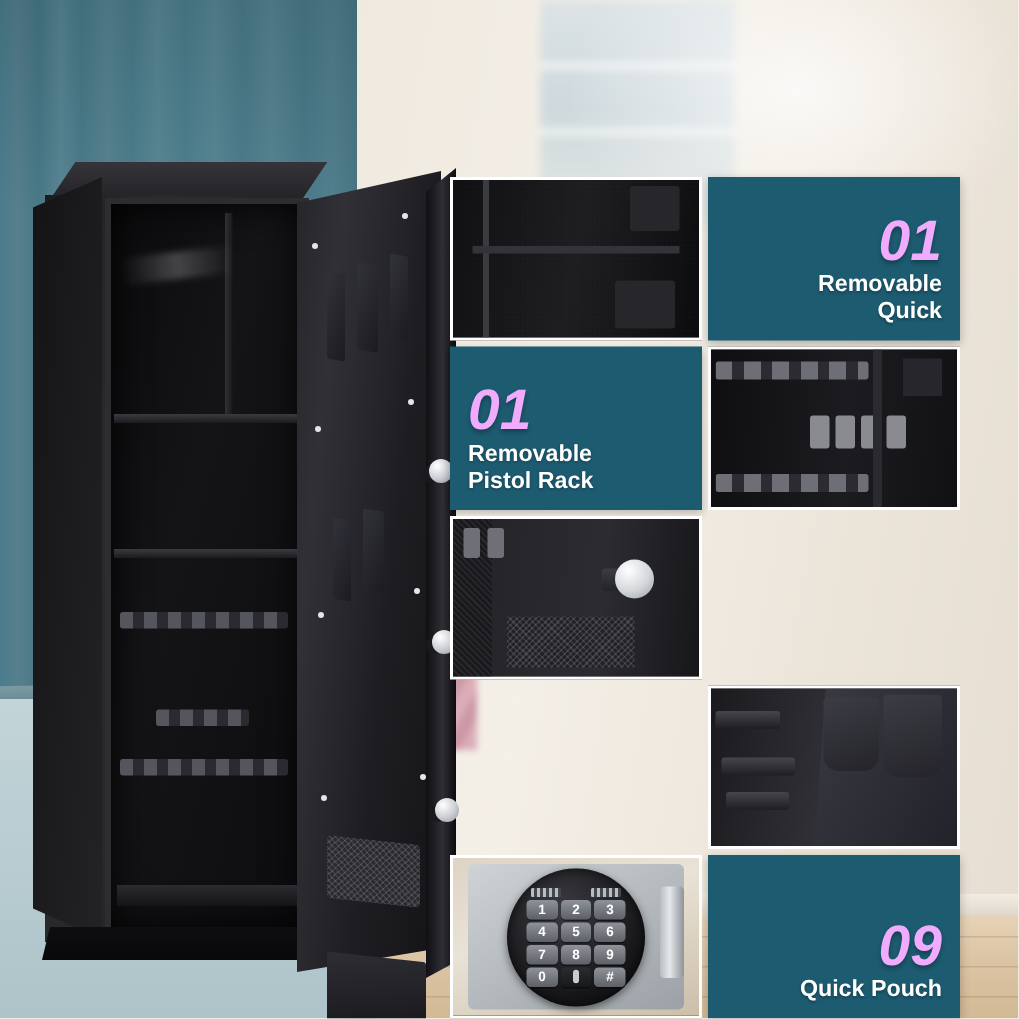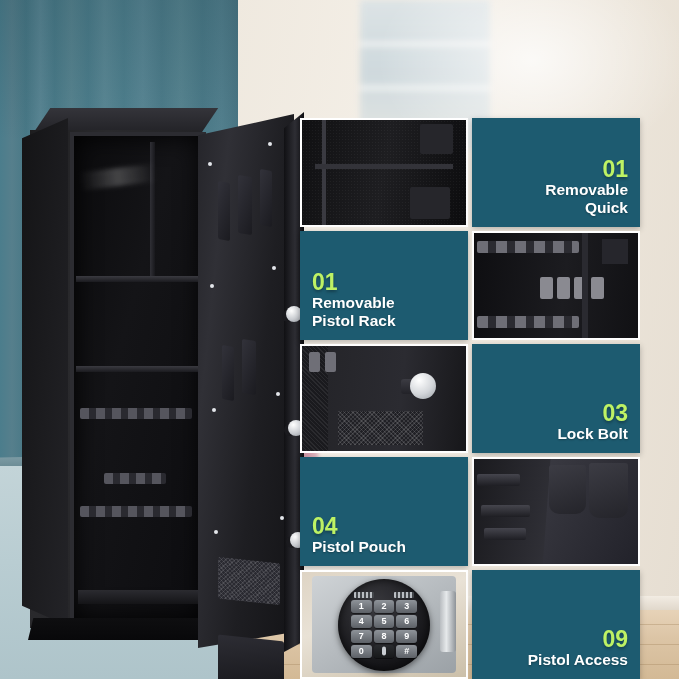--- a/index.html
+++ b/index.html
@@ -233,22 +233,23 @@
   }
   .cell-label {
     background:#1d5b70;
     display:flex; flex-direction:column; justify-content:flex-end;
     padding:0 12px 10px 12px;
     box-shadow: 0 2px 6px rgba(0,0,0,.25);
   }
   .cell-label.right { align-items:flex-end; text-align:right; }
   .cell-label.left  { align-items:flex-start; text-align:left; }
   .num {
-    color:#bef264; font-size:23px; font-weight:bold; line-height:1.02;
+    color:#f0abfc; font-size:38px; font-weight:bold; line-height:1.02;
     text-shadow: 0 2px 3px rgba(0,0,0,.3);
+    font-style: italic;
   }
   .cap {
     color:#fff; font-size:15.5px; font-weight:bold; line-height:1.16;
     text-shadow: 0 1px 2px rgba(0,0,0,.3);
   }
 
   
   .ph1 { position:absolute; inset:0; background: linear-gradient(100deg,#101012,#1e1e21 50%,#0c0c0e); }
   .ph1 .sh { position:absolute; left:8%; width:84%; height:5px; background:#333339; }
   .ph1 .tex { position:absolute; inset:0;
@@ -463,40 +464,32 @@
       <div class="cell-photo">
         <div class="ph3">
           <div class="side"></div>
           <div class="tab"></div>
             <div class="tab2"></div>
           <div class="mesh"></div>
           <div class="boltstem"></div>
           <div class="boltbig"></div>
         </div>
       </div>
-      <div class="cell-label right">
-        <div class="num">03</div>
-        <div class="cap">Lock Bolt</div>
-      </div>
     </div>
 
     <div class="row reverse">
       <div class="cell-photo">
         <div class="ph4">
           <div class="panel"></div>
           <div class="clip" style="left:2%;top:14%;width:26%"></div>
           <div class="clip" style="left:4%;top:44%;width:30%"></div>
           <div class="clip" style="left:6%;top:66%;width:26%"></div>
           <div class="pouch" style="left:46%;top:6%;width:22%;height:46%"></div>
           <div class="pouch" style="left:70%;top:4%;width:24%;height:52%"></div>
         </div>
-      </div>
-      <div class="cell-label left">
-        <div class="num">04</div>
-        <div class="cap">Pistol Pouch</div>
       </div>
     </div>
 
     <div class="row">
       <div class="cell-photo">
         <div class="ph5">
           <div class="plate"></div>
           <div class="cylinder"></div>
           <div class="keypad">
             <div class="keypad-inner">
@@ -517,18 +510,18 @@
                   <div class="key">0</div>
                   <div class="key slot"></div>
                   <div class="key">#</div>
                 </div>
             </div>
           </div>
         </div>
       </div>
       <div class="cell-label right">
         <div class="num">09</div>
-        <div class="cap">Pistol Access</div>
+        <div class="cap">Quick Pouch</div>
       </div>
     </div>
 
   </div>
 </div>
 
 </body></html>

